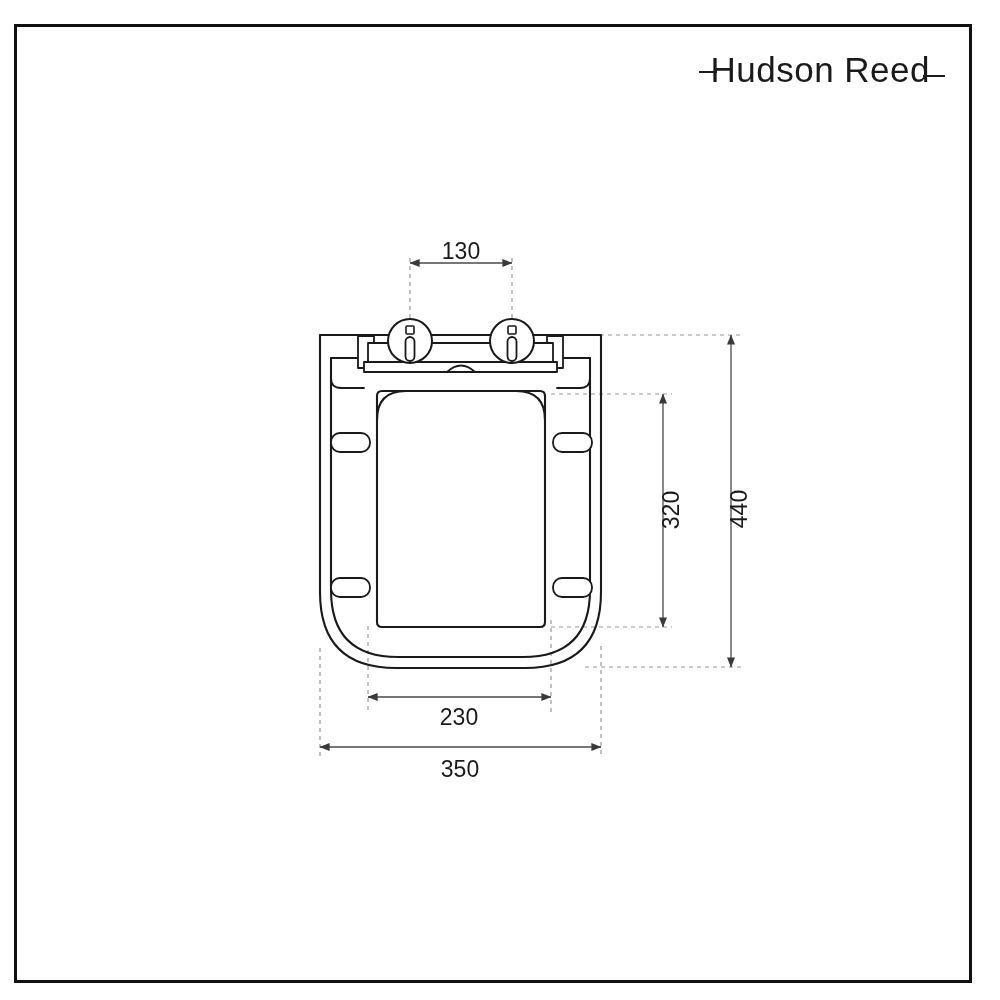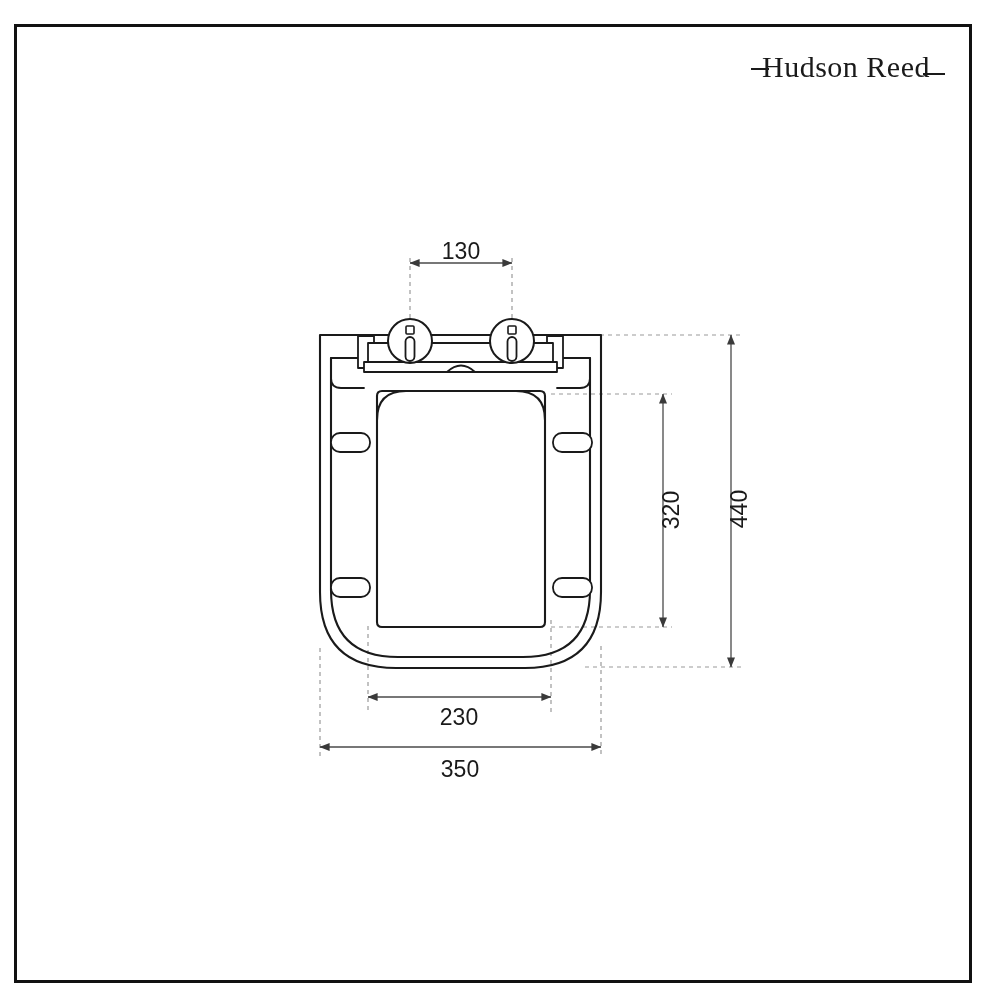--- a/index.html
+++ b/index.html
@@ -14,22 +14,22 @@
     position:absolute;
     left:14px;top:24px;
     width:958px;height:959px;
     border:3px solid #111111;
     box-sizing:border-box;
     background:#ffffff;
   }
   #brand{
     position:absolute;
     right:55px;top:50px;
-    font-family:Liberation Serif, serif;
-    font-size:30px;
+    font-family:Liberation Sans, sans-serif;
+    font-size:35px;
     letter-spacing:0.5px;
     color:#1a1a1a;
     white-space:nowrap;
   }
   #brand .bar-l,#brand .bar-r{
     display:inline-block;
     height:2px;background:#1a1a1a;
     vertical-align:middle;
   }
   #brand .bar-l{width:18px;margin-right:-7px;margin-bottom:2px;}

